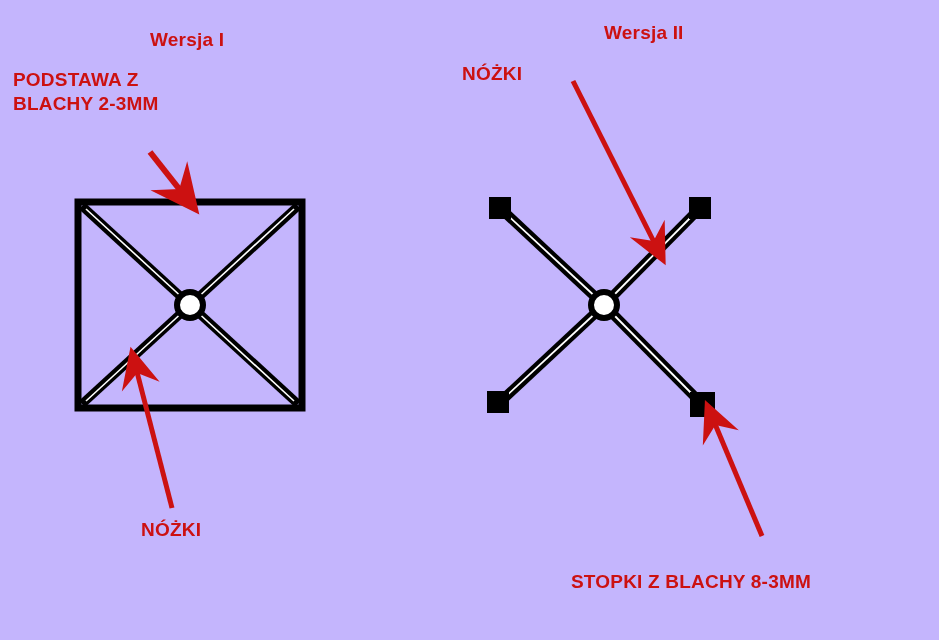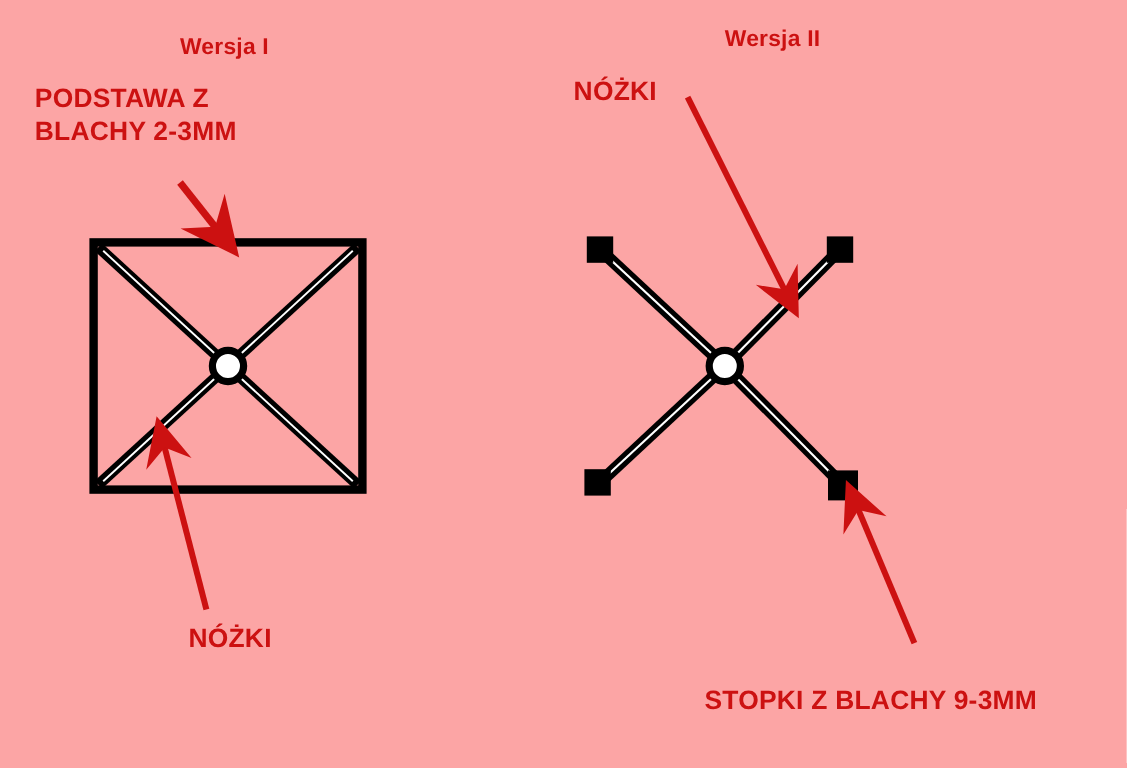--- a/index.html
+++ b/index.html
@@ -7,21 +7,21 @@
     padding: 0;
     background: #ffffff;
   }
   body {
     font-family: "Liberation Sans", sans-serif;
   }
   #canvas {
     position: relative;
     width: 939px;
     height: 640px;
-    background: #fca5a5;
+    background: #c4b5fd;
     overflow: hidden;
   }
   #drawing {
     position: absolute;
     left: 0;
     top: 0;
     width: 939px;
     height: 640px;
   }
   .label {
@@ -29,22 +29,21 @@
     color: #CC1111;
     font-weight: bold;
     white-space: pre;
     line-height: 1.25;
     letter-spacing: 0.2px;
   }
   .title {
     font-size: 19px;
   }
   .callout {
-    font-size: 22px;
-    margin-left: 16px;
+    font-size: 19px;
   }
   #title-wersja-1  { left: 150px; top: 28px; }
   #title-wersja-2  { left: 604px; top: 21px; }
   #label-podstawa  { left: 13px;  top: 68px; }
   #label-nozki-left  { left: 141px; top: 518px; }
   #label-nozki-right { left: 462px; top: 62px; }
   #label-stopki    { left: 571px; top: 570px; }
 </style>
 </head>
 <body>
@@ -117,15 +116,15 @@
 
   <div class="label title" id="title-wersja-2">Wersja II</div>
 
   <div class="label callout" id="label-podstawa">PODSTAWA Z
 BLACHY 2-3MM</div>
 
   <div class="label callout" id="label-nozki-left">NÓŻKI</div>
 
   <div class="label callout" id="label-nozki-right">NÓŻKI</div>
 
-  <div class="label callout" id="label-stopki">STOPKI Z BLACHY 9-3MM</div>
+  <div class="label callout" id="label-stopki">STOPKI Z BLACHY 8-3MM</div>
 
 </div>
 
 </body></html>

